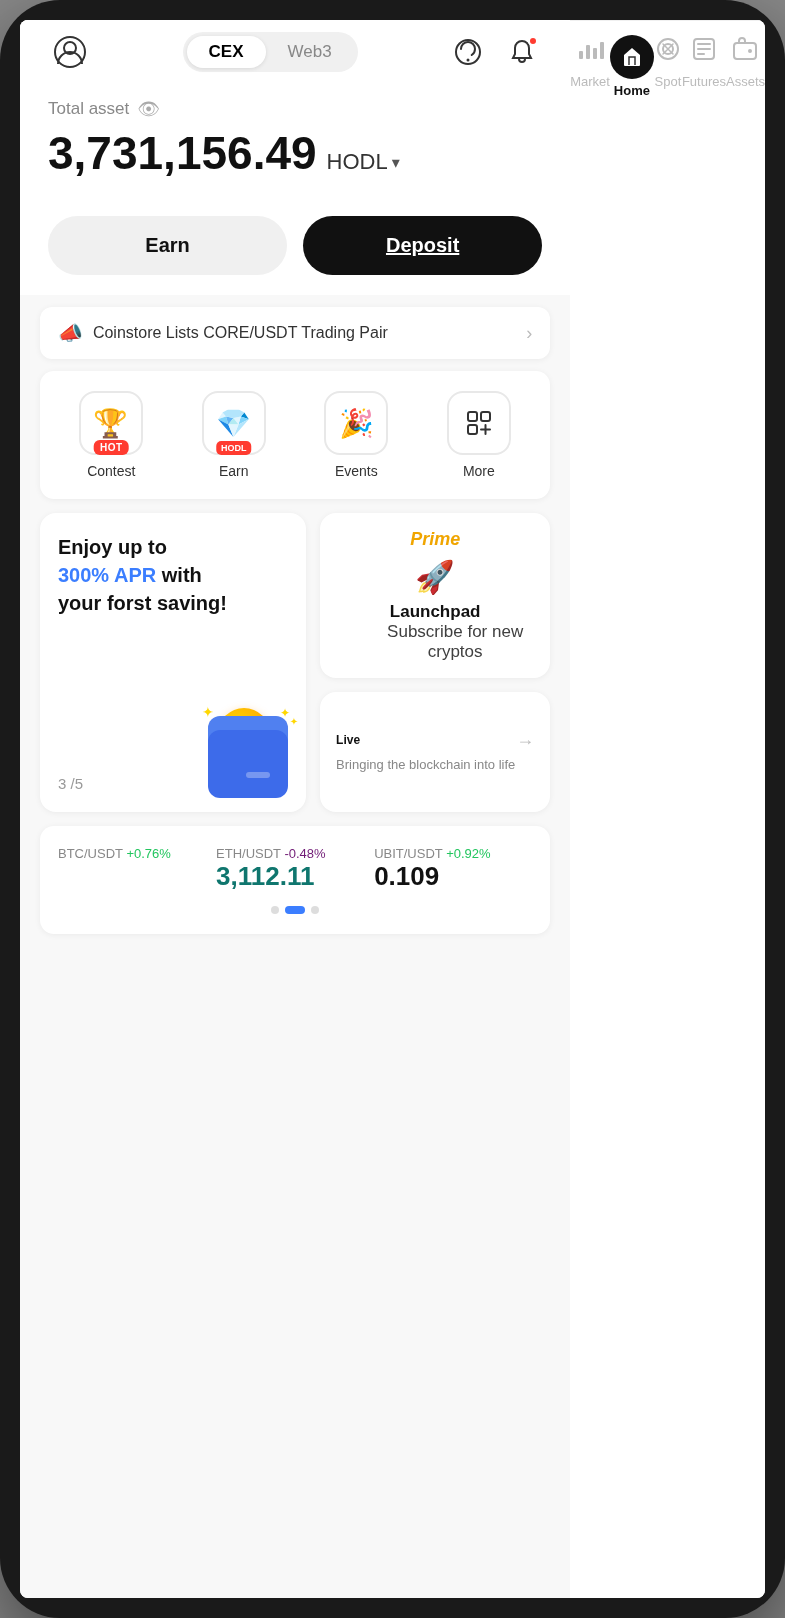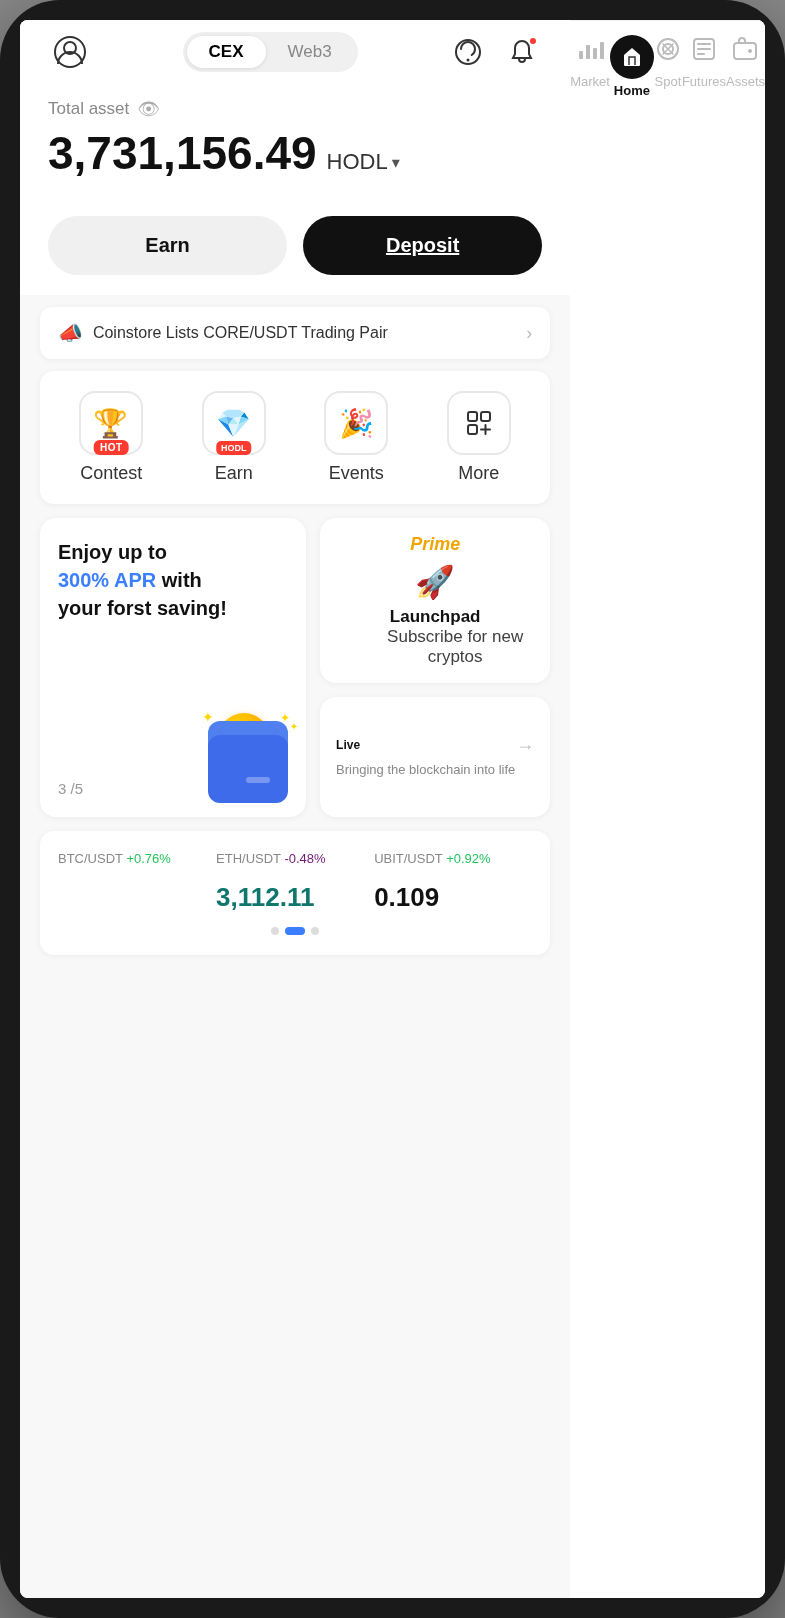--- a/index.html
+++ b/index.html
@@ -168,21 +168,21 @@
     .hot-badge {
       position: absolute; bottom: -2px; left: 50%; transform: translateX(-50%);
       background: #ff3b30; color: #fff; font-size: 10px; font-weight: 800;
       padding: 2px 6px; border-radius: 6px; letter-spacing: 0.5px;
     }
     .hodl-badge {
       position: absolute; bottom: -2px; left: 50%; transform: translateX(-50%);
       background: #ff3b30; color: #fff; font-size: 9px; font-weight: 800;
       padding: 2px 5px; border-radius: 5px;
     }
-    .quick-label { font-size: 18px; color: #333; font-weight: 500; }
+    .quick-label { font-size: 14px; color: #333; font-weight: 500; }
 
     
     .cards-row {
       margin: 0 20px 14px;
       display: flex; gap: 14px;
     }
     .card-left {
       flex: 1; background: #fff;
       border-radius: 16px;
       padding: 20px 18px;
@@ -228,21 +228,21 @@
       background: #fff;
       margin: 0 20px 14px;
       border-radius: 14px;
       padding: 20px 18px;
       box-shadow: 0 1px 6px rgba(0,0,0,0.06);
     }
     .ticker-row {
       display: flex; gap: 0;
     }
     .ticker-item { flex: 1; }
-    .ticker-pair { font-size: 13px; color: #888; margin-bottom: 16px; }
+    .ticker-pair { font-size: 13px; color: #888; margin-bottom: 0; }
     .ticker-change-pos { color: #22c55e; font-size: 13px; }
     .ticker-change-neg { color: #701a75; font-size: 13px; }
     .ticker-price-neutral { font-size: 26px; font-weight: 700; color: #111; }
     .ticker-price-neg { font-size: 26px; font-weight: 700; color: #0f766e; }
     .ticker-dots {
       display: flex; justify-content: center; gap: 6px; margin-top: 14px;
     }
     .ticker-dot { width: 8px; height: 8px; border-radius: 50%; background: #ddd; }
     .ticker-dot.active { background: #3b7eff; width: 20px; border-radius: 4px; }
 

